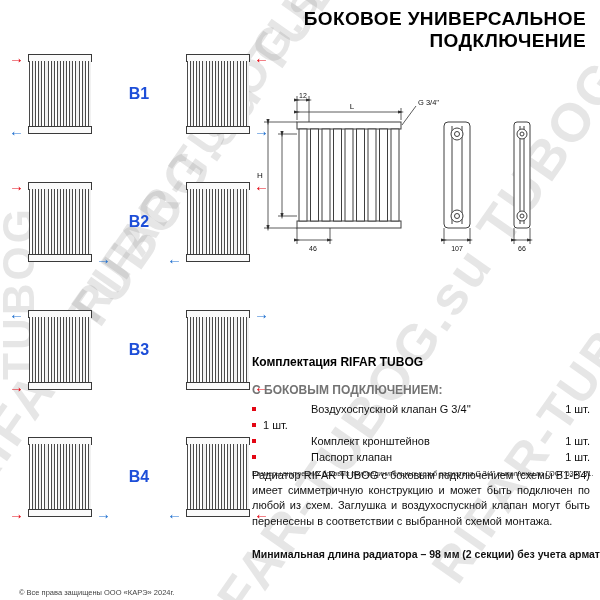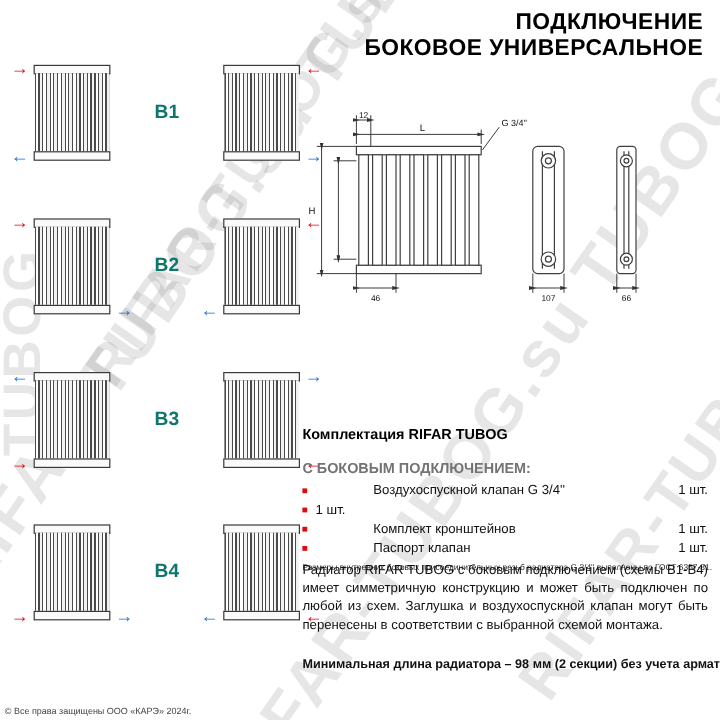--- a/index.html
+++ b/index.html
@@ -22,21 +22,21 @@
          font-size:19px;font-weight:800;line-height:1.18;letter-spacing:.4px;color:#000;}
 
   
   .scheme-row{position:absolute;left:8px;display:flex;align-items:center;}
   #row0{top:54px;} #row1{top:182px;} #row2{top:310px;} #row3{top:437px;}
   .diagram{position:relative;width:64px;height:80px;margin:0 20px;}
   .rad-top,.rad-bot{position:absolute;left:0;right:0;height:6px;background:#fafafa;border:1px solid #3a3a3a;}
   .rad-top{top:0;} .rad-bot{bottom:0;}
   .tubes{position:absolute;top:7px;bottom:7px;left:1px;right:1px;
      background:repeating-linear-gradient(90deg,#4a4a4a 0px,#4a4a4a 1px,#ffffff 1px,#ffffff 3px,#4a4a4a 3px,#4a4a4a 4px,#f1f1f1 4px,#f1f1f1 6.2px);}
-  .scheme-label{width:54px;text-align:center;font-weight:800;font-size:16px;color:#0f766e;}
+  .scheme-label{width:54px;text-align:center;font-weight:800;font-size:16px;color:#1d4ed8;}
   .arrow{position:absolute;font-size:15px;font-weight:bold;line-height:1;}
   .arrow.top-left{top:-4px;left:-19px;}
   .arrow.bottom-left{bottom:-4px;left:-19px;}
   .arrow.top-right{top:-4px;right:-19px;}
   .arrow.bottom-right{bottom:-4px;right:-19px;}
 
   
   .dim-block{position:absolute;left:252px;top:92px;width:340px;}
   .dim-caption{font-size:8.5px;font-style:italic;color:#222;margin-top:2px;}
   svg text{font-family:"Liberation Sans","DejaVu Sans",sans-serif;fill:#111;}
@@ -48,38 +48,38 @@
   .equip-item{display:flex;align-items:center;font-size:11px;margin-bottom:4px;}
   .bullet{display:inline-block;width:4px;height:4px;margin-right:7px;flex:0 0 auto;}
   .equip-name{flex:1 1 auto;padding-left:48px;}
   .equip-qty{flex:0 0 auto;text-align:right;}
   .equip-note{font-size:7px;color:#222;margin-top:7px;white-space:nowrap;}
 
   
   .descr{position:absolute;left:252px;top:468px;width:338px;font-size:11px;line-height:1.38;text-align:justify;}
   .descr-bold{margin-top:18px;font-size:10.5px;font-weight:bold;white-space:nowrap;}
 
-  .footer{position:absolute;left:4px;bottom:3px;font-size:7.5px;color:#444;}
+  .footer{position:absolute;left:19px;bottom:3px;font-size:7.5px;color:#444;}
 </style>
 </head>
 <body>
 
 <div class="page">
 
   <div class="wm" id="wm1">RIFAR-TUBOG.su TUBOG</div>
   <div class="wm" id="wm2">RIFAR-TUBOG.su TUBOG</div>
   <div class="wm" id="wm3">RIFAR-TUBOG.su TUBOG</div>
   <div class="wm" id="wm4">RIFAR-TUBOG.su TUBOG</div>
   <div class="wm" id="wm5">TUBOG</div>
 
   <div class="content">
 
     <div class="title">
+      <div>БОКОВОЕ УНИВЕРСАЛЬНОЕ</div>
       <div>ПОДКЛЮЧЕНИЕ</div>
-      <div>БОКОВОЕ УНИВЕРСАЛЬНОЕ</div>
     </div>
 
     <div class="scheme-row" id="row0">
       <div class="diagram">
         <div class="rad-top"></div>
         <div class="tubes"></div>
         <div class="rad-bot"></div>
       <span class="arrow top-left" style="color: rgb(227, 6, 19);">→</span>
           <span class="arrow bottom-left" style="color: rgb(30, 111, 208);">←</span>
         </div>

